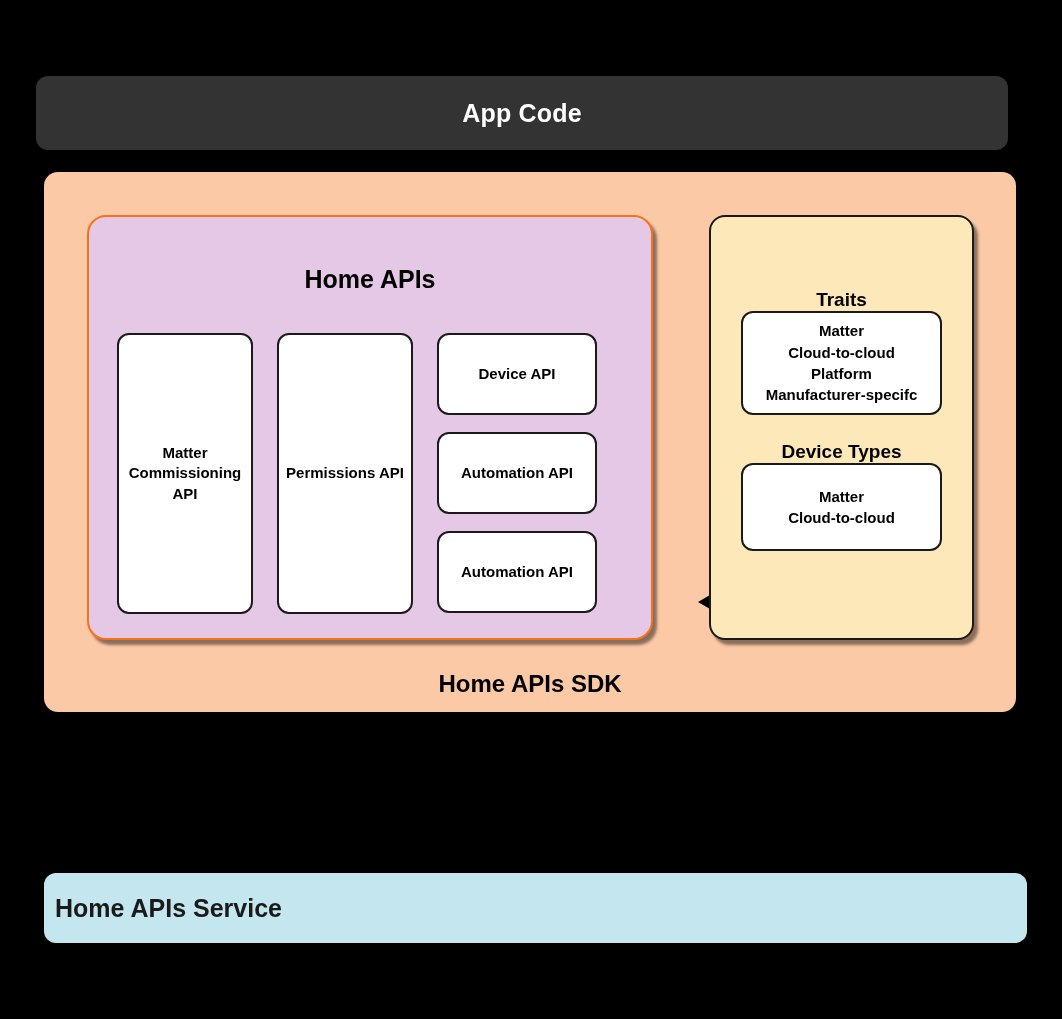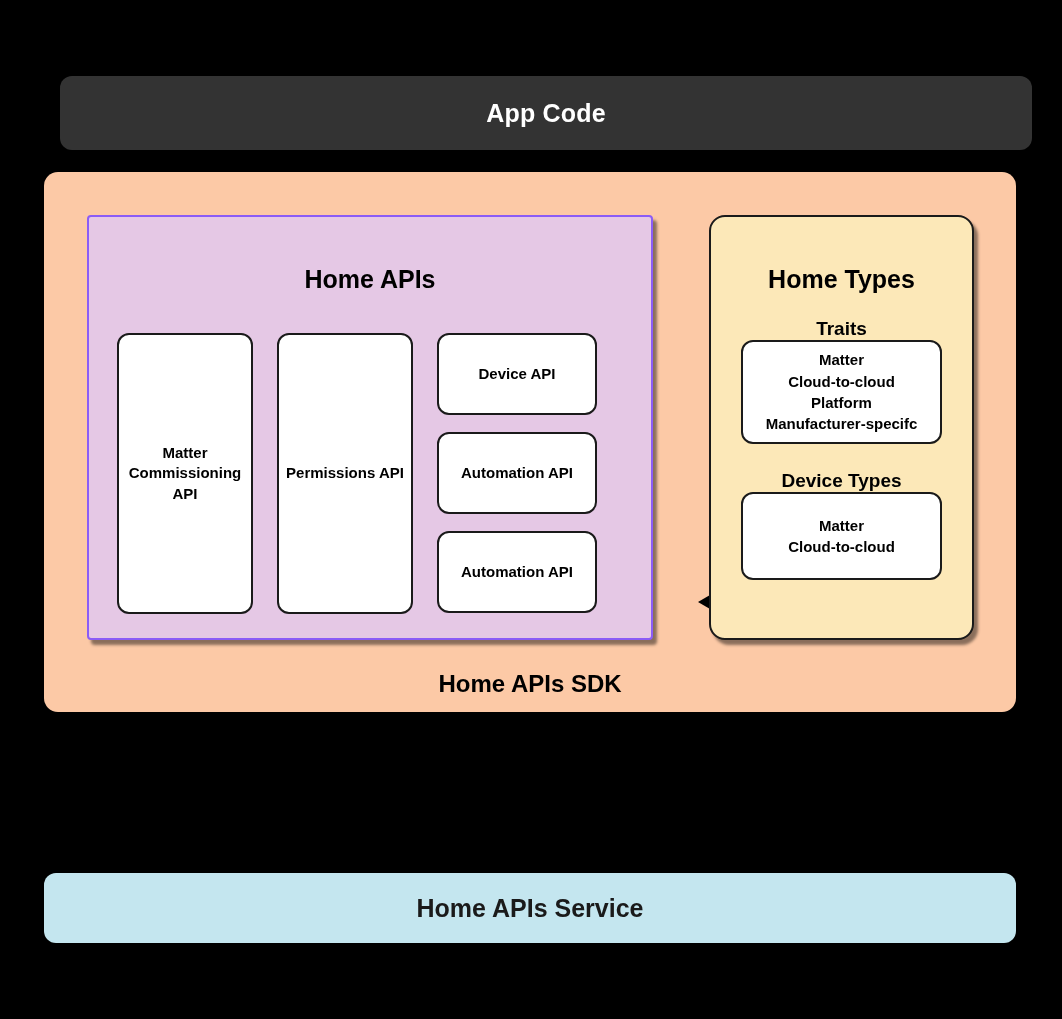--- a/index.html
+++ b/index.html
@@ -18,21 +18,21 @@
 
   .canvas {
     position: absolute;
     inset: 0;
     background: #000000;
   }
 
   
   .app-code-bar {
     position: absolute;
-    left: 60px;
+    left: 36px;
     top: 76px;
     width: 972px;
     height: 74px;
     background: #333333;
     border-radius: 12px;
     display: flex;
     align-items: center;
     justify-content: center;
   }
   .app-code-label {
@@ -64,22 +64,22 @@
   }
 
   
   .home-apis-panel {
     position: absolute;
     left: 43px;
     top: 43px;
     width: 566px;
     height: 425px;
     background: #E5C8E5;
-    border: 2px solid #8b5cf6;
-    border-radius: 4px;
+    border: 2px solid #f97316;
+    border-radius: 19px;
     box-sizing: border-box;
     box-shadow: 4px 5px 3px rgba(0,0,0,0.45);
   }
   .panel-title {
     position: absolute;
     left: 0;
     right: 0;
     top: 48px;
     text-align: center;
     font-size: 25px;
@@ -181,21 +181,21 @@
   .service-bar {
     position: absolute;
     left: 44px;
     top: 873px;
     width: 972px;
     height: 70px;
     background: #C4E6EF;
     border-radius: 12px;
     display: flex;
     align-items: center;
-    justify-content: center;
+    padding-left: 11px;
   }
   .service-label {
     color: #1a1a1a;
     font-size: 25px;
     font-weight: bold;
   }
 </style>
 </head>
 <body>
 
@@ -228,21 +228,20 @@
     <div class="link-arrow">
       <svg width="56" height="24" viewBox="0 0 56 24" xmlns="http://www.w3.org/2000/svg">
         <line x1="8" y1="12" x2="48" y2="12" stroke="#000000" stroke-width="4"></line>
         <polygon points="0,12 12,5 12,19" fill="#000000"></polygon>
         <polygon points="56,12 44,5 44,19" fill="#000000"></polygon>
       </svg>
     </div>
 
     <div class="home-types-panel">
       <div class="types-inner">
-        <div class="panel-title" style="position:static;">Home Types</div>
 
         <div class="subsection-title mt-title-1">Traits</div>
         <div class="types-box traits mt-box">
           <span style="white-space:pre-line;">Matter
 Cloud-to-cloud
 Platform
 Manufacturer-specifc</span>
         </div>
 
         <div class="subsection-title mt-title-2">Device Types</div>

